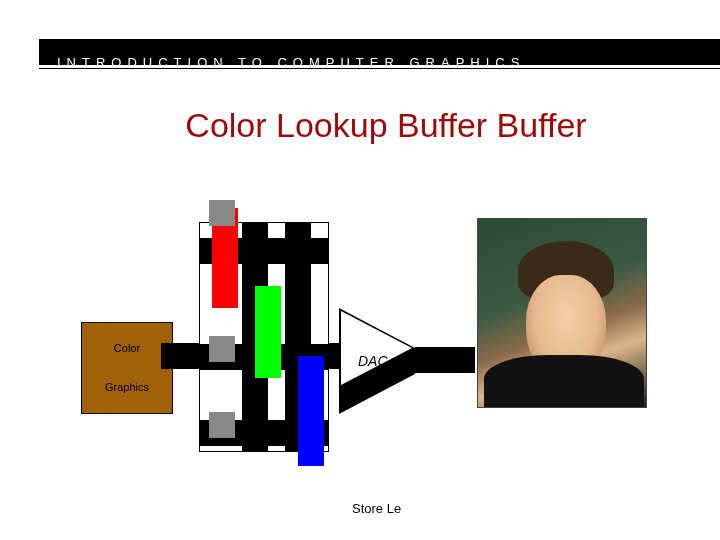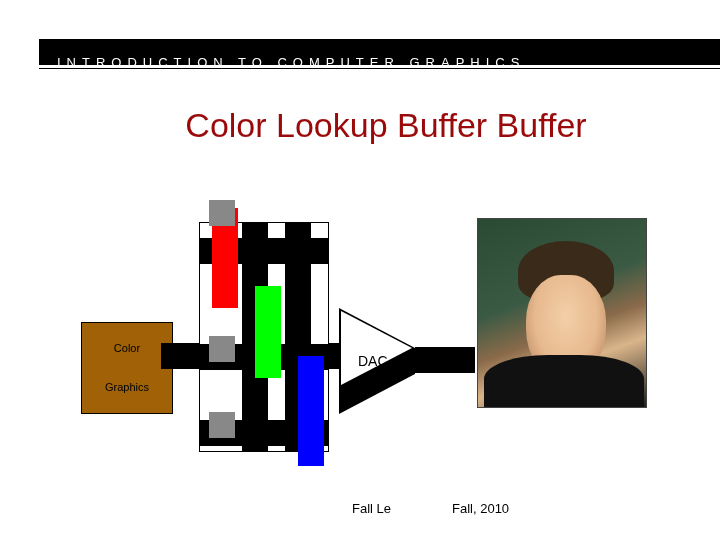--- a/index.html
+++ b/index.html
@@ -75,20 +75,21 @@
     content:"";
     position:absolute;
     left:-74px; top:-37px;
     border-top: 37px solid transparent;
     border-bottom: 37px solid transparent;
     border-left: 71px solid #fff;
   }
   .dac-label {
     position:absolute; left: 306px; top: 128px;
     font-size: 14px;
+    font-style: italic;
   }
   .conn-long { position:absolute; left:376px; top:135px; width:60px; height:1.5px; background:#000; }
   .photo {
     position:absolute; left: 438px; top: 6px;
     width: 170px; height: 190px;
     background: linear-gradient(160deg,#2a4a34 0%, #3a5a44 40%, #8a6a4a 58%, #d9b58a 72%, #20201a 100%);
     border:1px solid #444;
     overflow:hidden;
   }
   .photo .face {
@@ -158,16 +159,15 @@
 
     <div class="photo">
       <div class="hair"></div>
       <div class="face"></div>
       <div class="shoulders"></div>
     </div>
   </div>
 
   <div class="footer">
     <div class="spacer"></div>
-    <div class="a">Fall Le</div>
-    <div class="b">Fall, 2010</div>
+    <div class="a">Store Le</div>
   </div>
 </div>
 
 </body></html>

